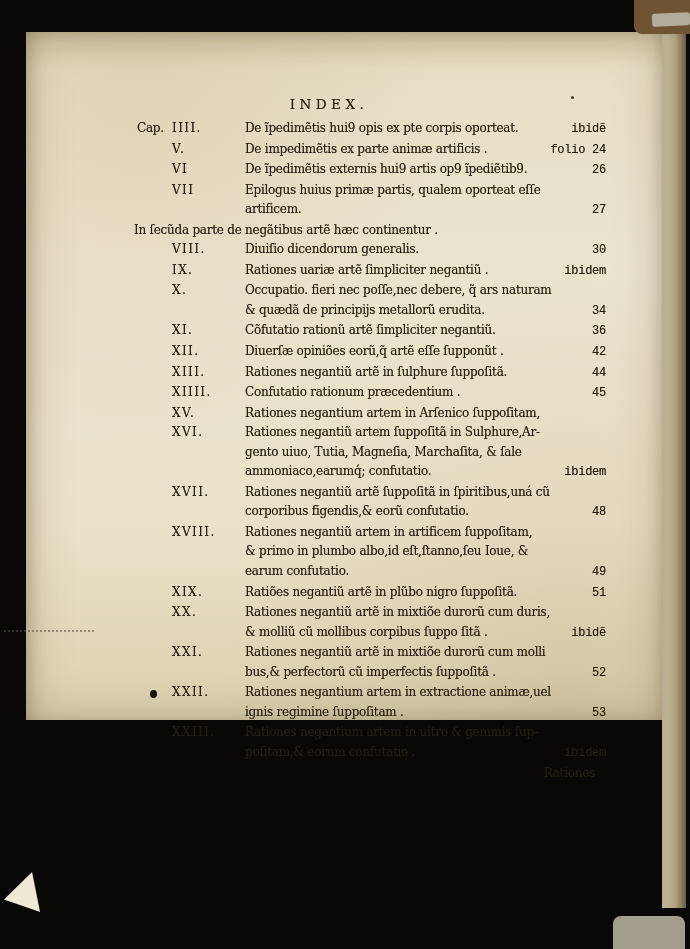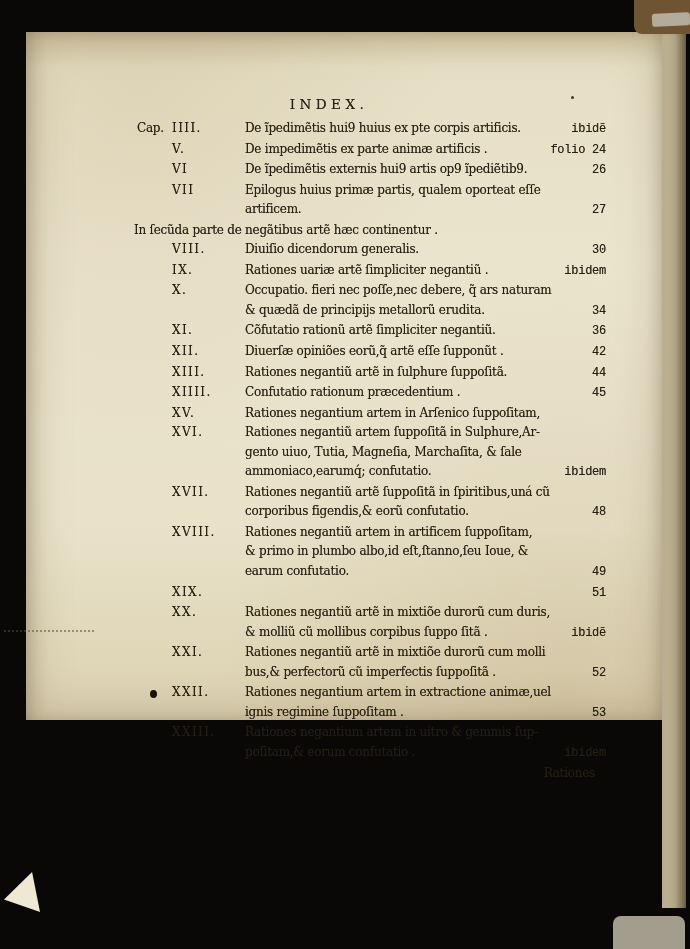--- a/index.html
+++ b/index.html
@@ -81,21 +81,21 @@
 <body>
 
 <div class="scan">
   <div class="paper">
     <div class="page-title">INDEX.</div>
     <div class="index-list">
         <div class="row entry">
     <span class="cap-prefix">Cap.</span>
 
     <span class="cap">IIII.</span>
-    <span class="txt">De ĩpedimẽtis hui9 huius ex pte corpis artificis.</span>
+    <span class="txt">De ĩpedimẽtis hui9 opis ex pte corpis oporteat.</span>
     <span class="ref">ibidẽ</span>
   </div>
         <div class="row entry">
     <span class="cap-prefix"></span>
 
     <span class="cap">V.</span>
     <span class="txt">De impedimẽtis ex parte animæ artificis .</span>
     <span class="ref">folio 24</span>
   </div>
         <div class="row entry">
@@ -240,20 +240,21 @@
     <span class="cap-prefix"></span>
 
     <span class="cap"></span>
     <span class="txt">earum confutatio.</span>
     <span class="ref">49</span>
   </div>
         <div class="row entry">
     <span class="cap-prefix"></span>
 
     <span class="cap">XIX.</span>
+    <span class="txt">Ratiões negantiũ artẽ in plũbo nigro ſuppoſitã.</span>
     <span class="ref">51</span>
   </div>
         <div class="row entry">
     <span class="cap-prefix"></span>
 
     <span class="cap">XX.</span>
     <span class="txt">Rationes negantiũ artẽ in mixtiõe durorũ cum duris,</span>
     <span class="ref"></span>
   </div>
         <div class="row cont">

